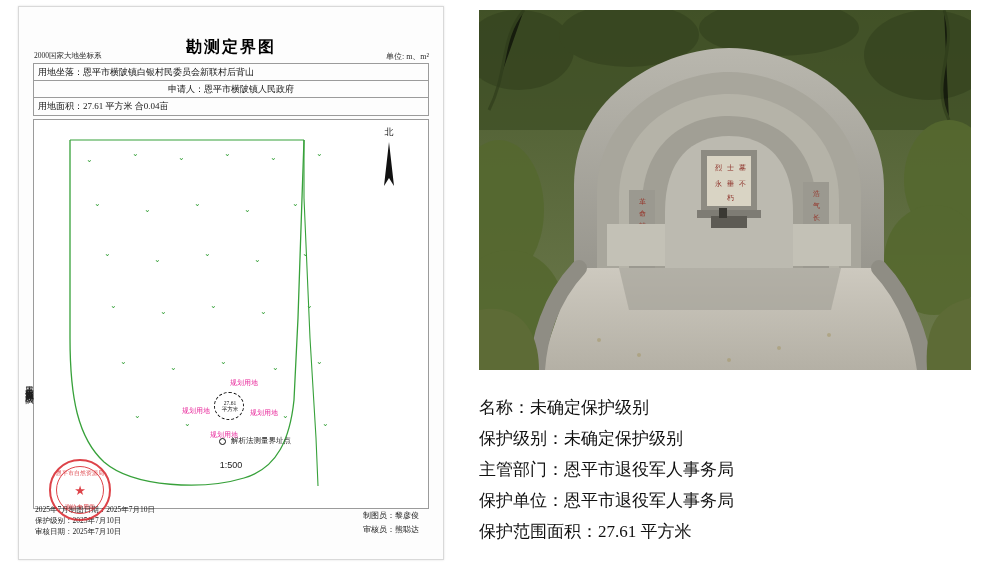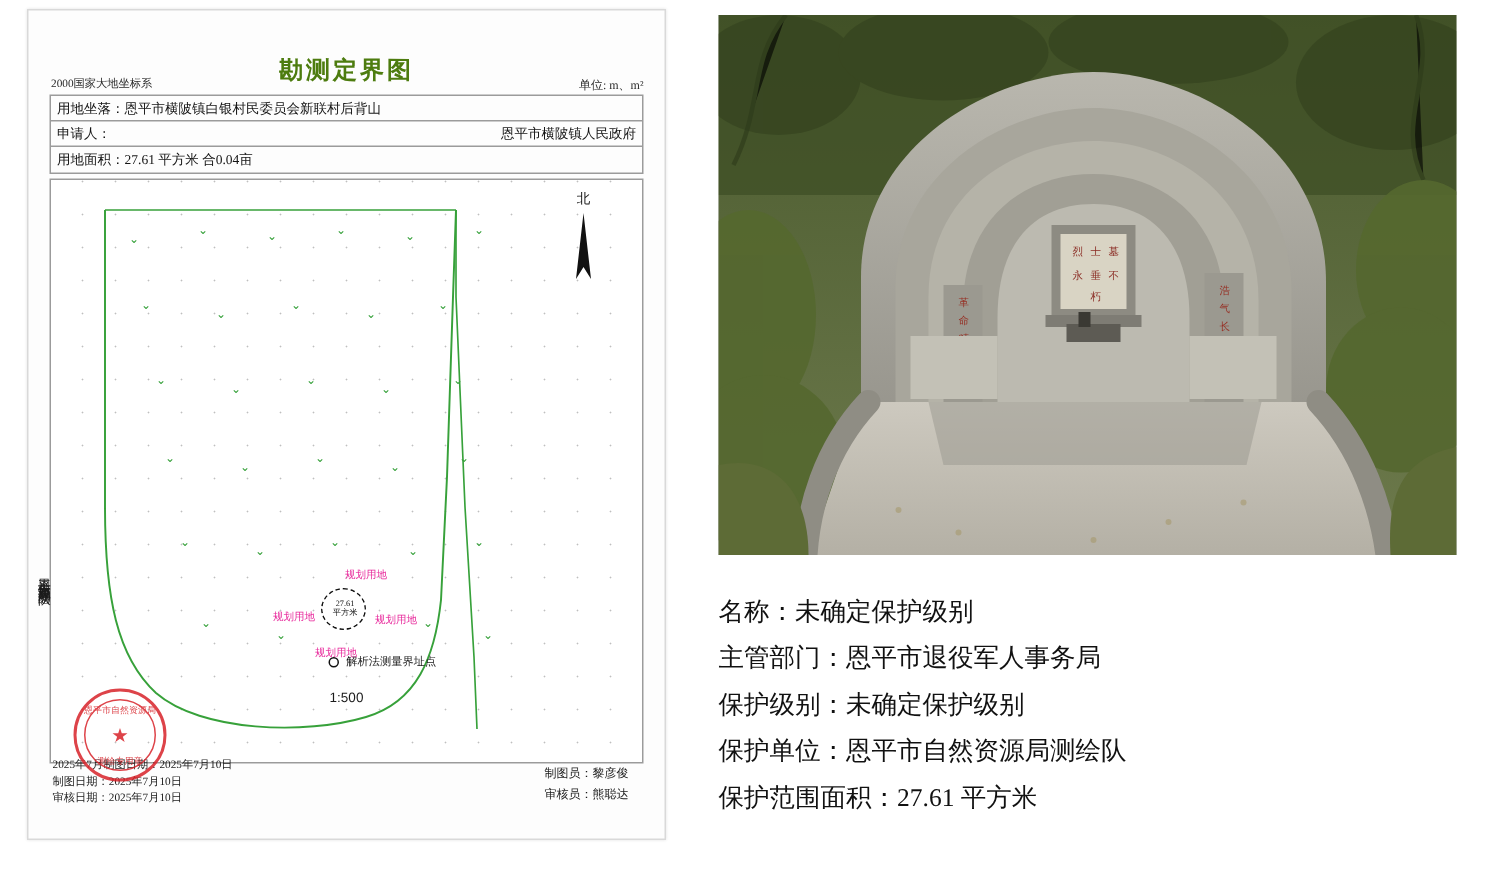--- a/index.html
+++ b/index.html
@@ -39,21 +39,21 @@
   }
   .doc-title {
     position: absolute;
     left: 0; right: 0;
     top: 30px;
     text-align: center;
     font-family: "Liberation Serif", serif;
     font-weight: bold;
     font-size: 16px;
     letter-spacing: 2px;
-    color: #4d7c0f;
+    color: #000000;
   }
   .coord-sys {
     position: absolute;
     left: 15px;
     top: 44px;
     font-size: 7.5px;
     color: #2a2a2a;
     font-family: "Liberation Serif", serif;
   }
   .unit-label {
@@ -77,21 +77,21 @@
     display: flex;
     align-items: center;
     min-height: 17px;
     border-bottom: 1px solid #9b9b9b;
     padding: 1px 4px;
     font-size: 9px;
     color: #141414;
     box-sizing: border-box;
   }
   .info-row:last-child { border-bottom: none; }
-  .info-row.right { justify-content: space-between; }
+  .info-row.right { justify-content: center; }
 
   
   .map-frame {
     position: absolute;
     left: 14px;
     top: 112px;
     width: 396px;
     height: 390px;
     border: 1px solid #9b9b9b;
     box-sizing: border-box;
@@ -386,21 +386,21 @@
           </div>
 
           <div class="scale-label">1:500</div>
         </div>
       </div>
 
       <div class="side-stamp">恩平市自然资源局测绘队</div>
 
       <div class="footer-left">
         <div>2025年7月制图日期：2025年7月10日</div>
-        <div>制图日期：2025年7月10日</div>
+        <div>保护级别：2025年7月10日</div>
         <div>审核日期：2025年7月10日</div>
       </div>
 
       <div class="footer-right">
         <div>制图员：黎彦俊</div>
         <div>审核员：熊聪达</div>
       </div>
 
       <div class="red-seal">
         <div class="seal-inner"></div>
@@ -503,20 +503,20 @@
           <circle cx="160" cy="345" r="2"></circle>
           <circle cx="300" cy="338" r="2"></circle>
           <circle cx="350" cy="325" r="2"></circle>
           <circle cx="250" cy="350" r="2"></circle>
         </g>
       </svg>
     </div>
 
     <div class="meta">
       <div>名称：未确定保护级别</div>
+      <div>保护级别：未确定保护级别</div>
       <div>主管部门：恩平市退役军人事务局</div>
-      <div>保护级别：未确定保护级别</div>
-      <div>保护单位：恩平市自然资源局测绘队</div>
+      <div>保护单位：恩平市退役军人事务局</div>
       <div>保护范围面积：27.61 平方米</div>
     </div>
 
   </div>
 </div>
 
 </body></html>

